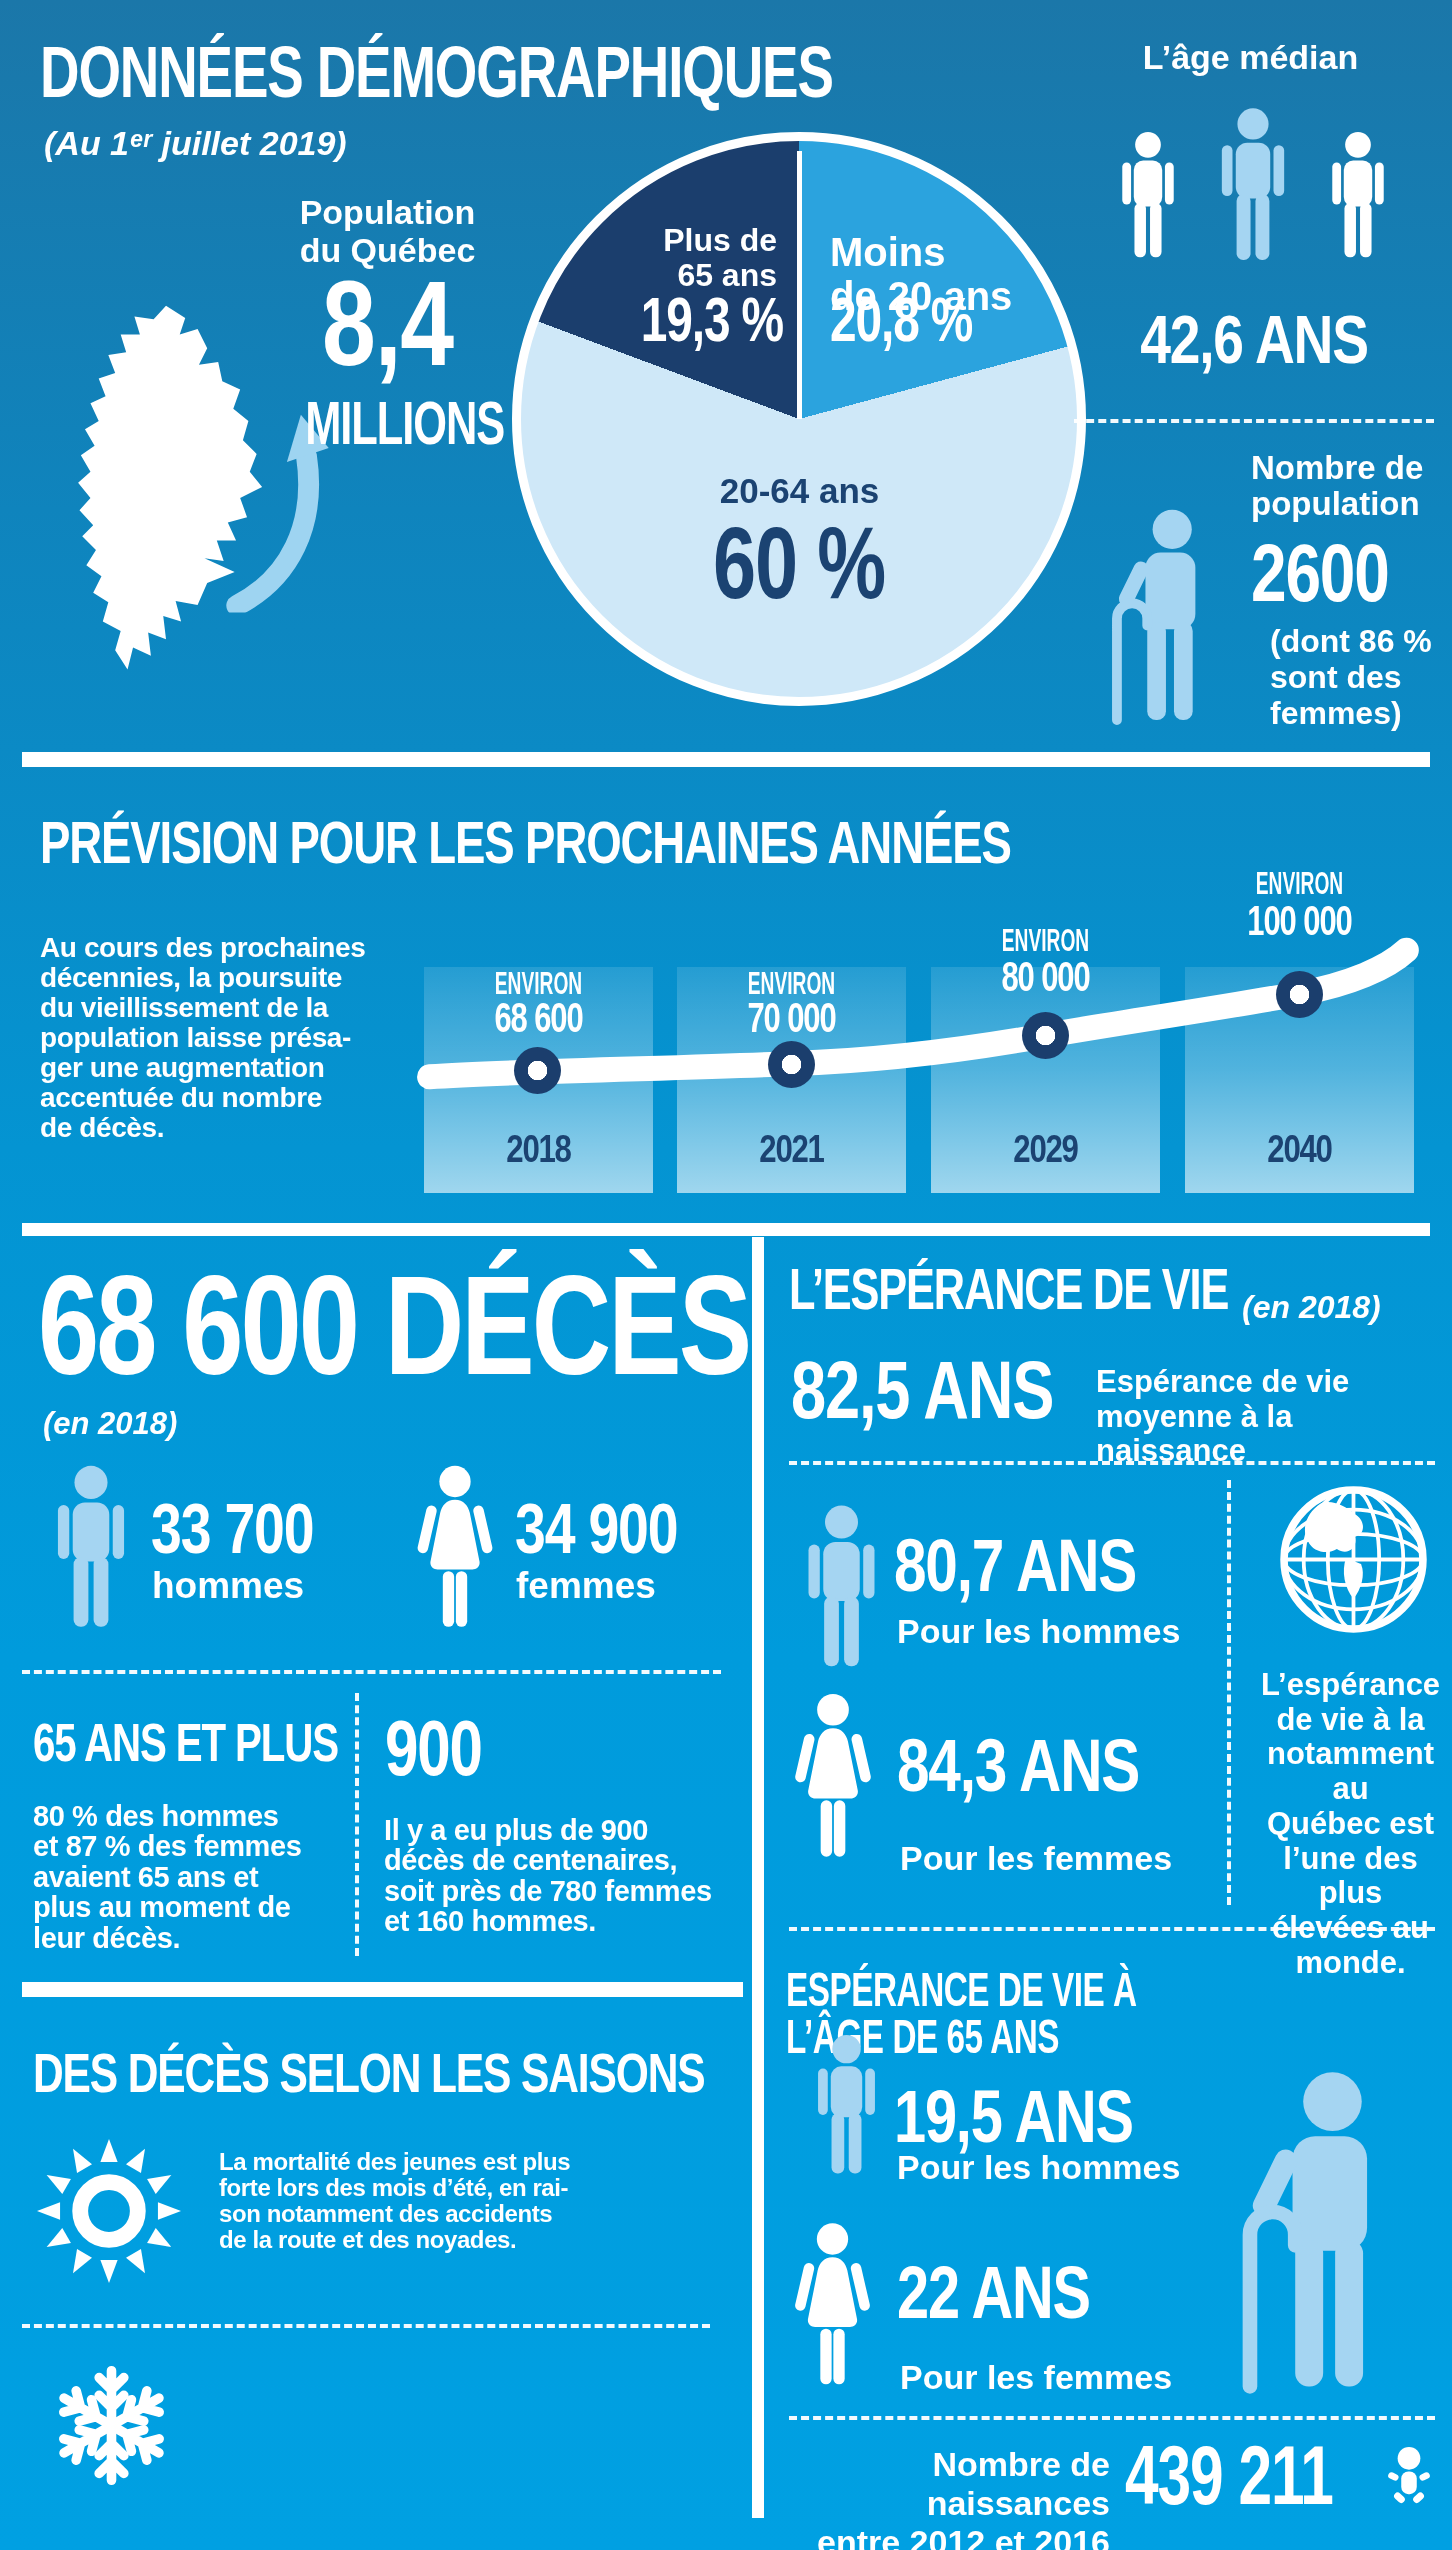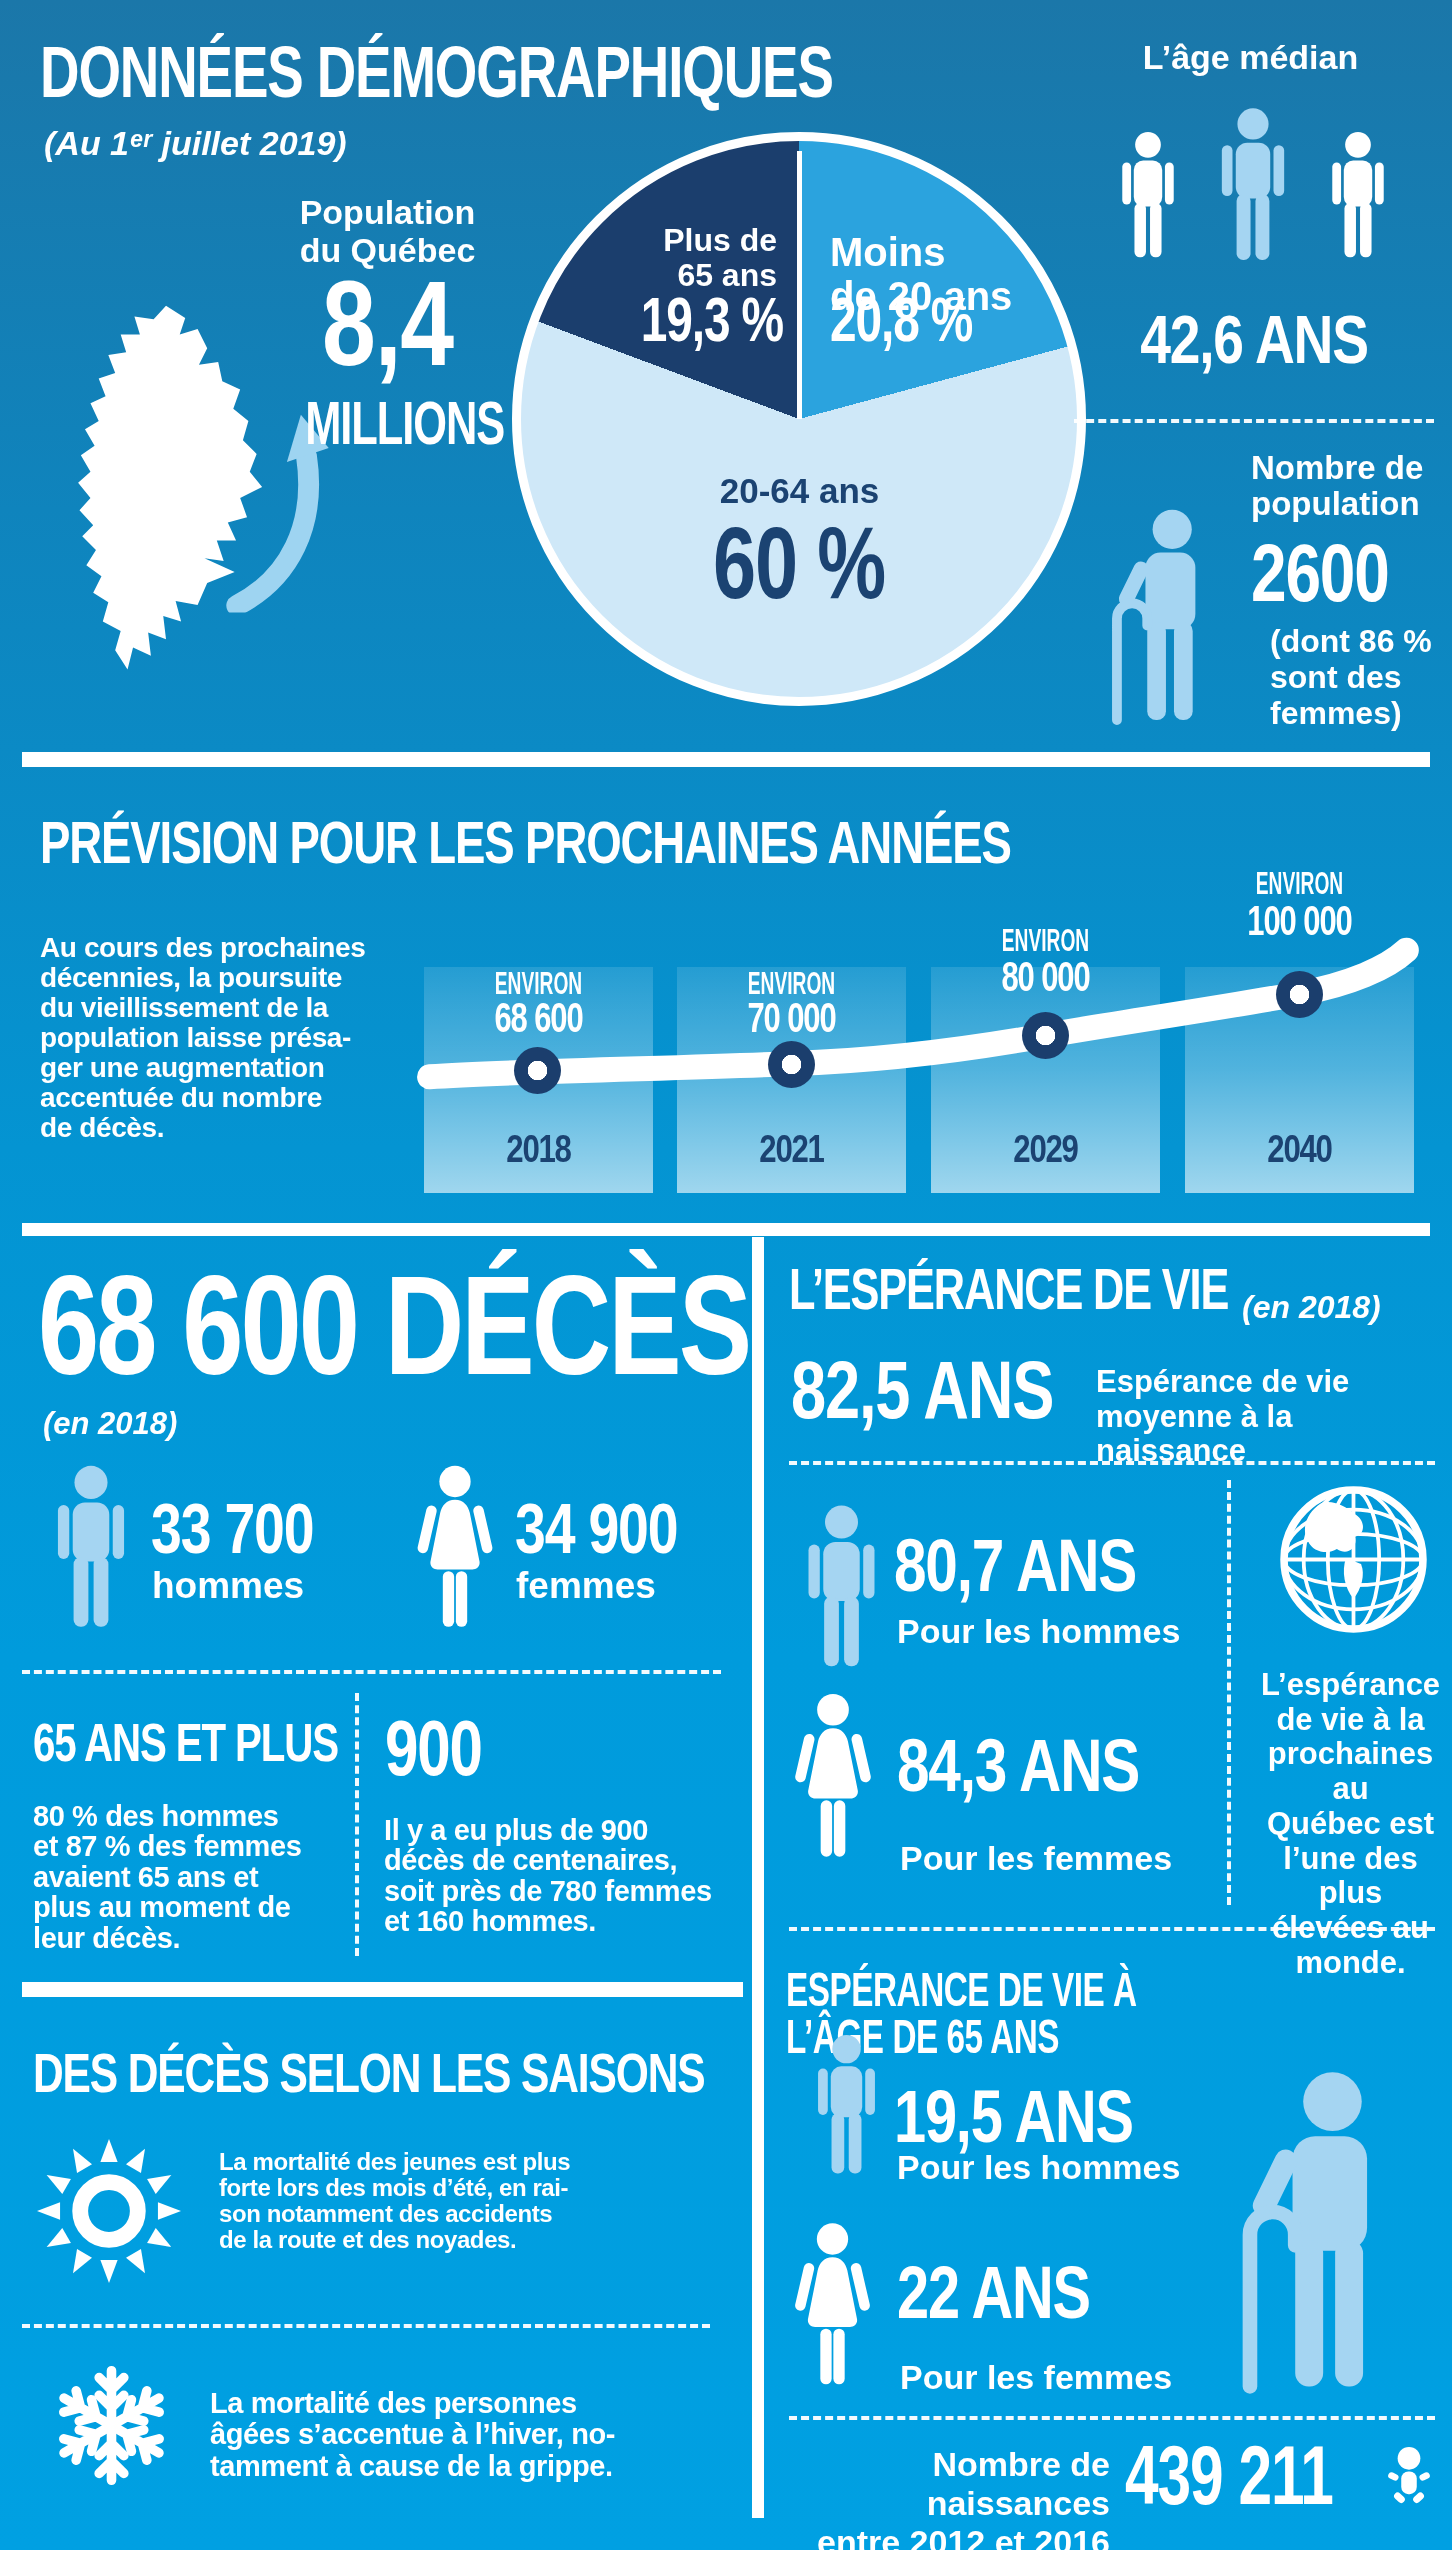--- a/index.html
+++ b/index.html
@@ -282,23 +282,20 @@
   <div class="abs b pre" style="left:219px;top:2149px;width:485px;font-size:24px;line-height:1.08;letter-spacing:-0.4px;">La mortalité des jeunes est plus
 forte lors des mois d’été, en rai-
 son notamment des accidents
 de la route et des noyades.</div>
 
   <div class="abs dash-h" style="left:22px;top:2324px;width:688px;"></div>
 
   <svg class="abs icon" style="left:43px;top:2357px;color:#ffffff;" width="137" height="137" viewBox="0 0 186 186">
       <use href="#flake"></use>
     </svg>
-  <div class="abs b pre" style="left:210px;top:2388px;width:441px;font-size:29px;line-height:1.08;letter-spacing:-0.4px;">La mortalité des personnes
-âgées s’accentue à l’hiver, no-
-tamment à cause de la grippe.</div>
 
   <div class="abs cond ol" style="left:789px;top:1262px;font-size:57px;">L’ESPÉRANCE DE VIE</div>
   <div class="abs ital" style="left:1242px;top:1289px;font-size:32px;">(en 2018)</div>
   <div class="abs cond ol" style="left:791px;top:1352px;font-size:81px;--cx:0.78;">82,5 ANS</div>
   <div class="abs b pre" style="left:1096px;top:1365px;width:346px;font-size:31px;line-height:1.12;">Espérance de vie
 moyenne à la naissance</div>
 
   <div class="abs dash-h" style="left:789px;top:1461px;width:646px;"></div>
 
   <svg class="abs icon" style="left:798px;top:1501px;color:#a5d5f2;" width="87" height="181" viewBox="0 0 118 246">
@@ -306,21 +303,21 @@
     </svg>
   <div class="abs cond ol" style="left:894px;top:1530px;font-size:75px;--cx:0.78;">80,7 ANS</div>
   <div class="abs b" style="left:897px;top:1612px;font-size:34px;">Pour les hommes</div>
 
   <div class="abs dash-v" style="left:1227px;top:1480px;height:425px;"></div>
   <svg class="abs icon" style="left:1278px;top:1484px;color:#ffffff;" width="151" height="151" viewBox="0 0 205 205">
       <use href="#globe"></use>
     </svg>
   <div class="abs b ctr pre" style="left:1251px;top:1668px;width:199px;font-size:31px;line-height:1.12;">L’espérance
 de vie à la
-prochaines au
+notamment au
 Québec est
 l’une des plus
 élevées au
 monde.</div>
 
   <svg class="abs icon" style="left:789px;top:1692px;color:#ffffff;" width="88" height="178" viewBox="0 0 120 242">
       <use href="#female"></use>
     </svg>
   <div class="abs cond ol" style="left:897px;top:1730px;font-size:75px;--cx:0.78;">84,3 ANS</div>
   <div class="abs b" style="left:900px;top:1839px;font-size:34px;">Pour les femmes</div>

